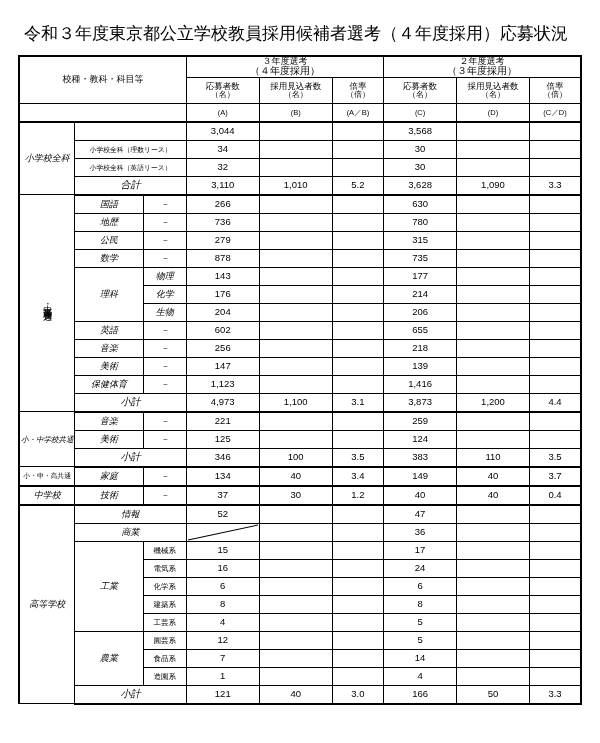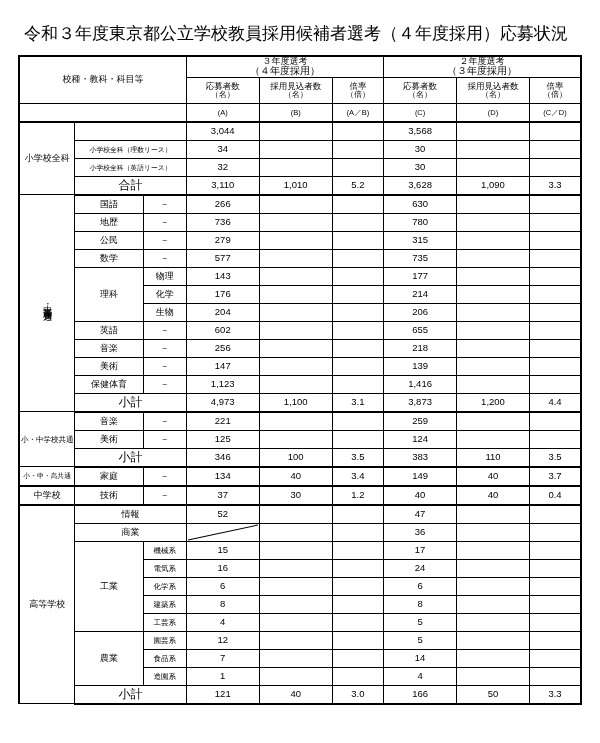--- a/index.html
+++ b/index.html
@@ -66,33 +66,35 @@
     display: block;
     font-size: 8px;
   }
   .num {
     text-align: right;
     padding-right: 5px;
     font-size: 9.5px;
   }
   .cat {
     font-size: 9px;
+    font-style: italic;
   }
   .cat-v {
     font-size: 9px;
     line-height: 1.18;
   }
   .small {
     font-size: 7.5px;
   }
   .xsmall {
     font-size: 6.8px;
   }
   .subtotal {
-    font-size: 12px;
+    font-size: 10px;
+    font-style: italic;
   }
   .blank { background: #ffffff; }
   .slash {
     position: relative;
   }
   .slash svg {
     position: absolute;
     left: 0; top: 0;
     width: 100%; height: 100%;
     display: block;
@@ -245,21 +247,21 @@
         <td class="num">279</td>
         <td class="blank"></td>
         <td class="blank"></td>
         <td class="num">315</td>
         <td class="blank"></td>
         <td class="blank thick-right"></td>
       </tr>
       <tr>
         <td class="cat">数学</td>
         <td class="cat">－</td>
-        <td class="num">577</td>
+        <td class="num">878</td>
         <td class="blank"></td>
         <td class="blank"></td>
         <td class="num">735</td>
         <td class="blank"></td>
         <td class="blank thick-right"></td>
       </tr>
       <tr>
         <td class="cat" rowspan="3">理科</td>
         <td class="cat">物理</td>
         <td class="num">143</td>

